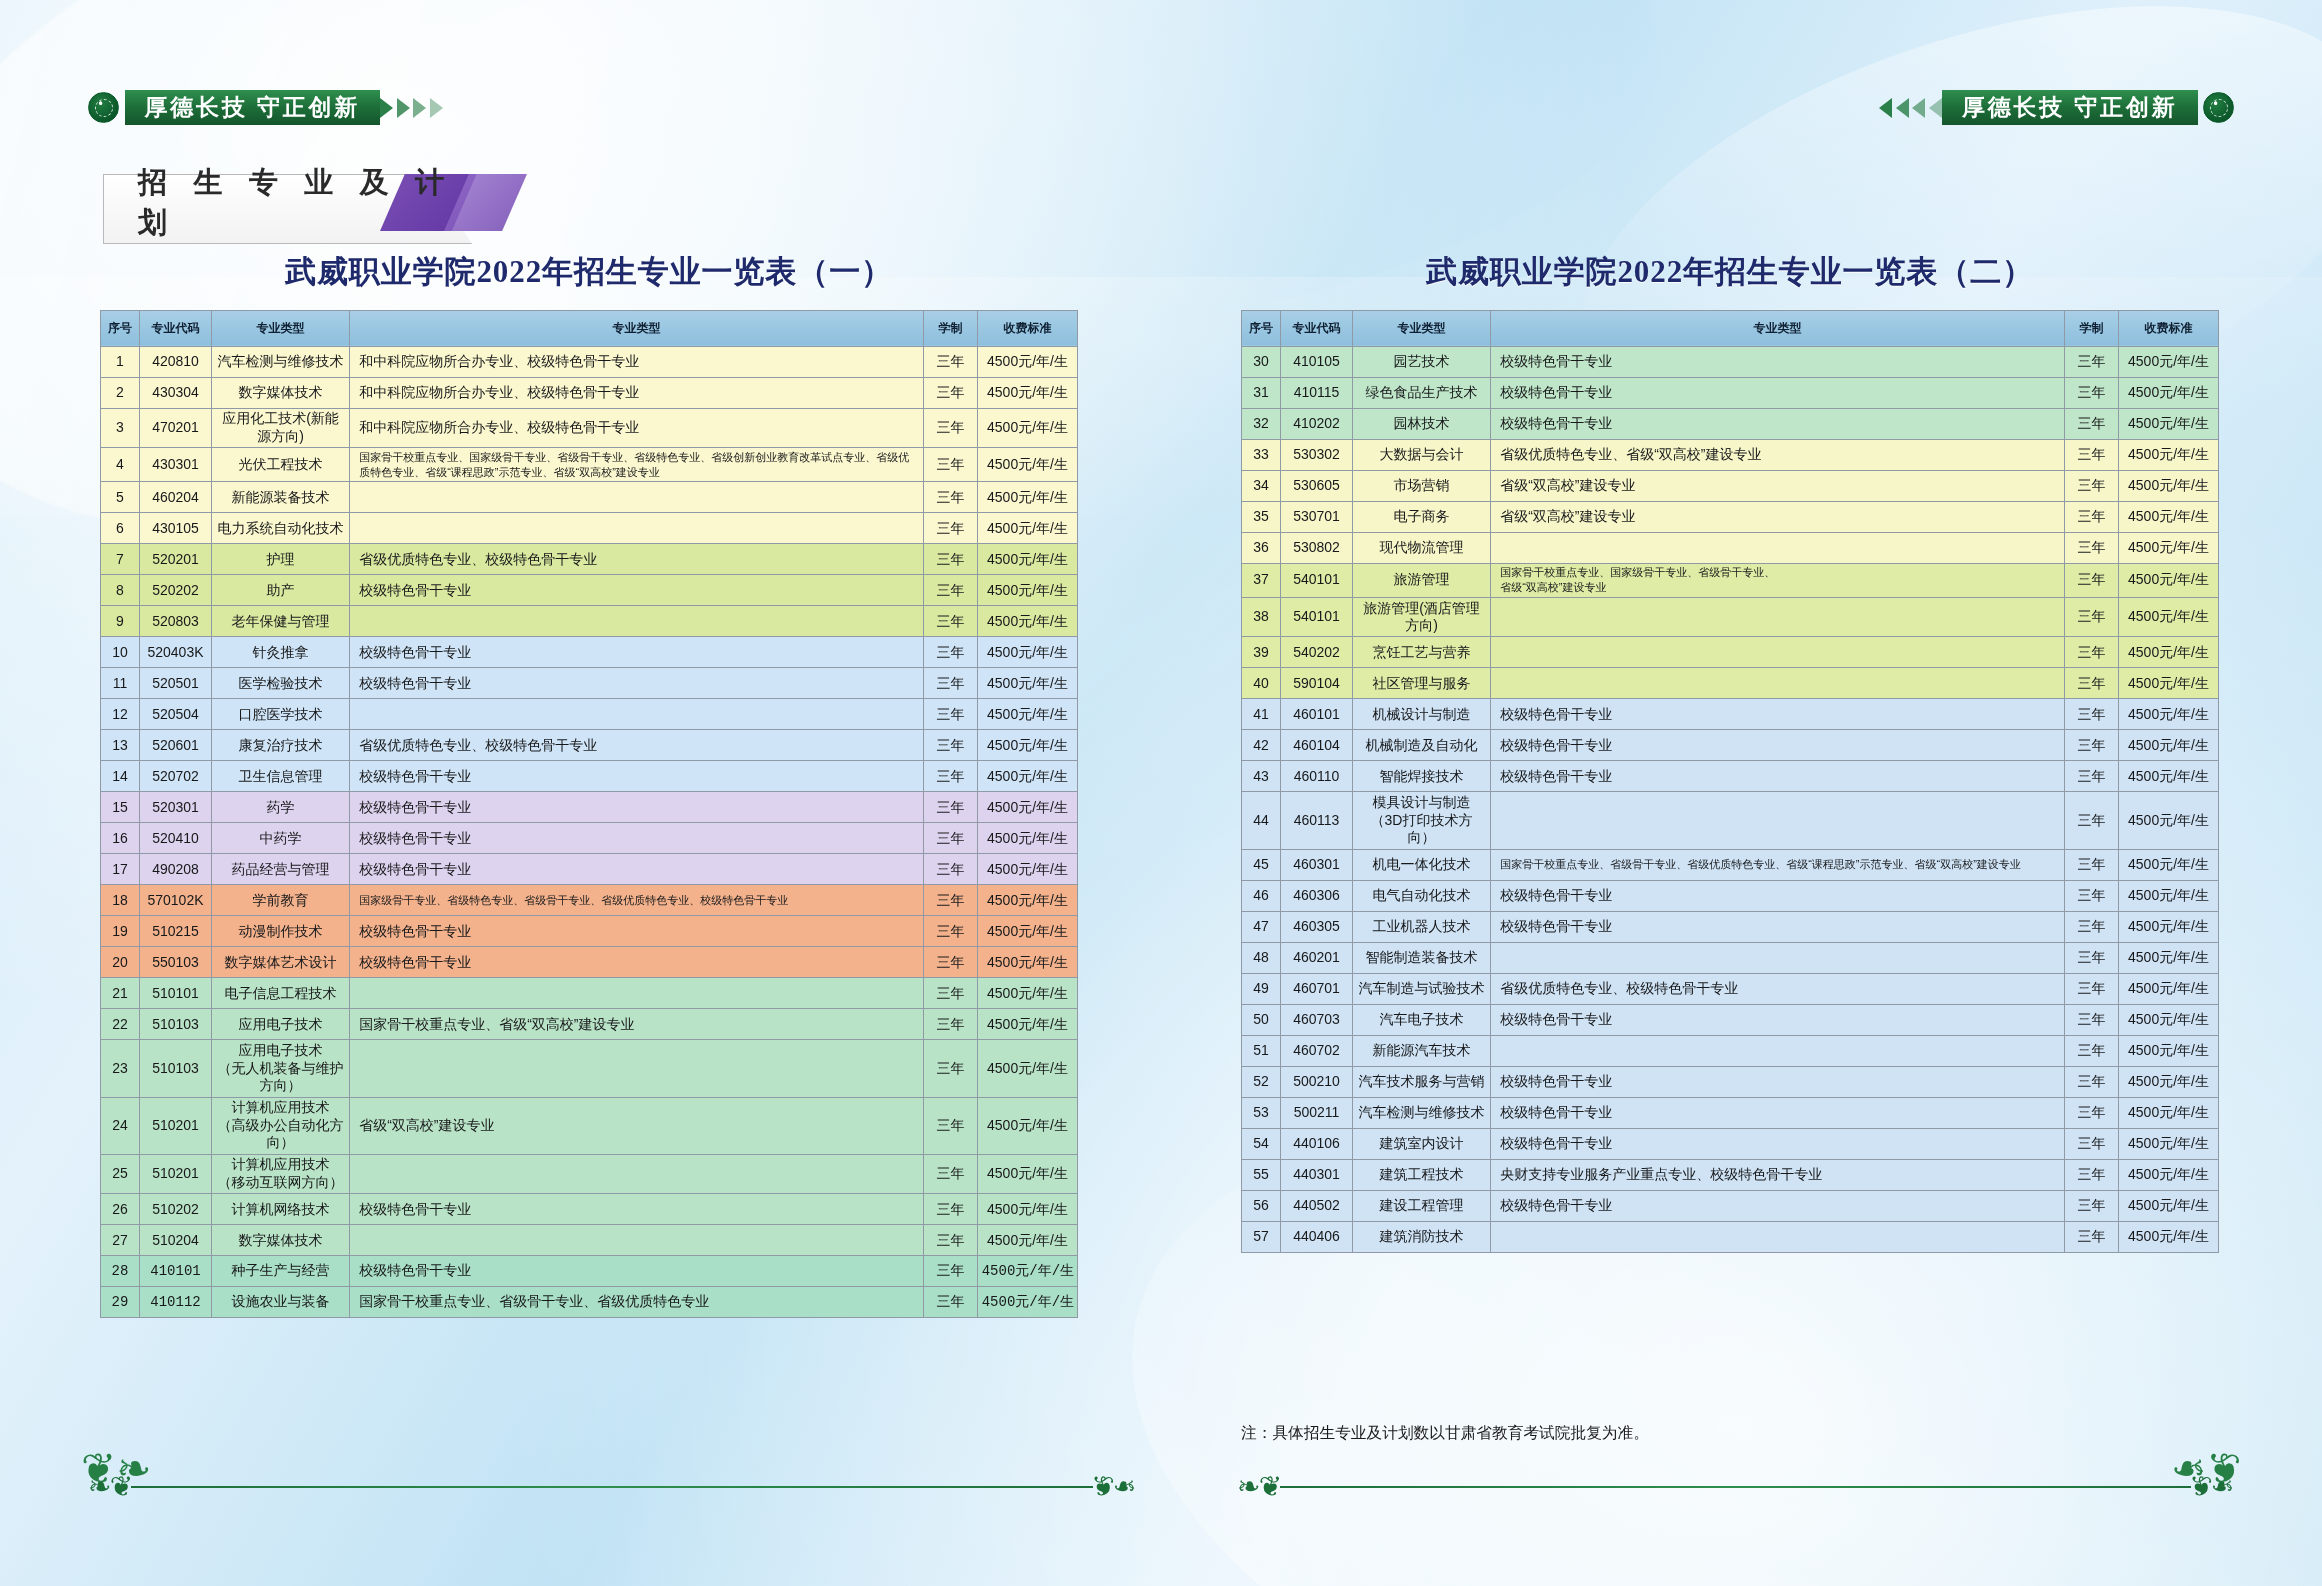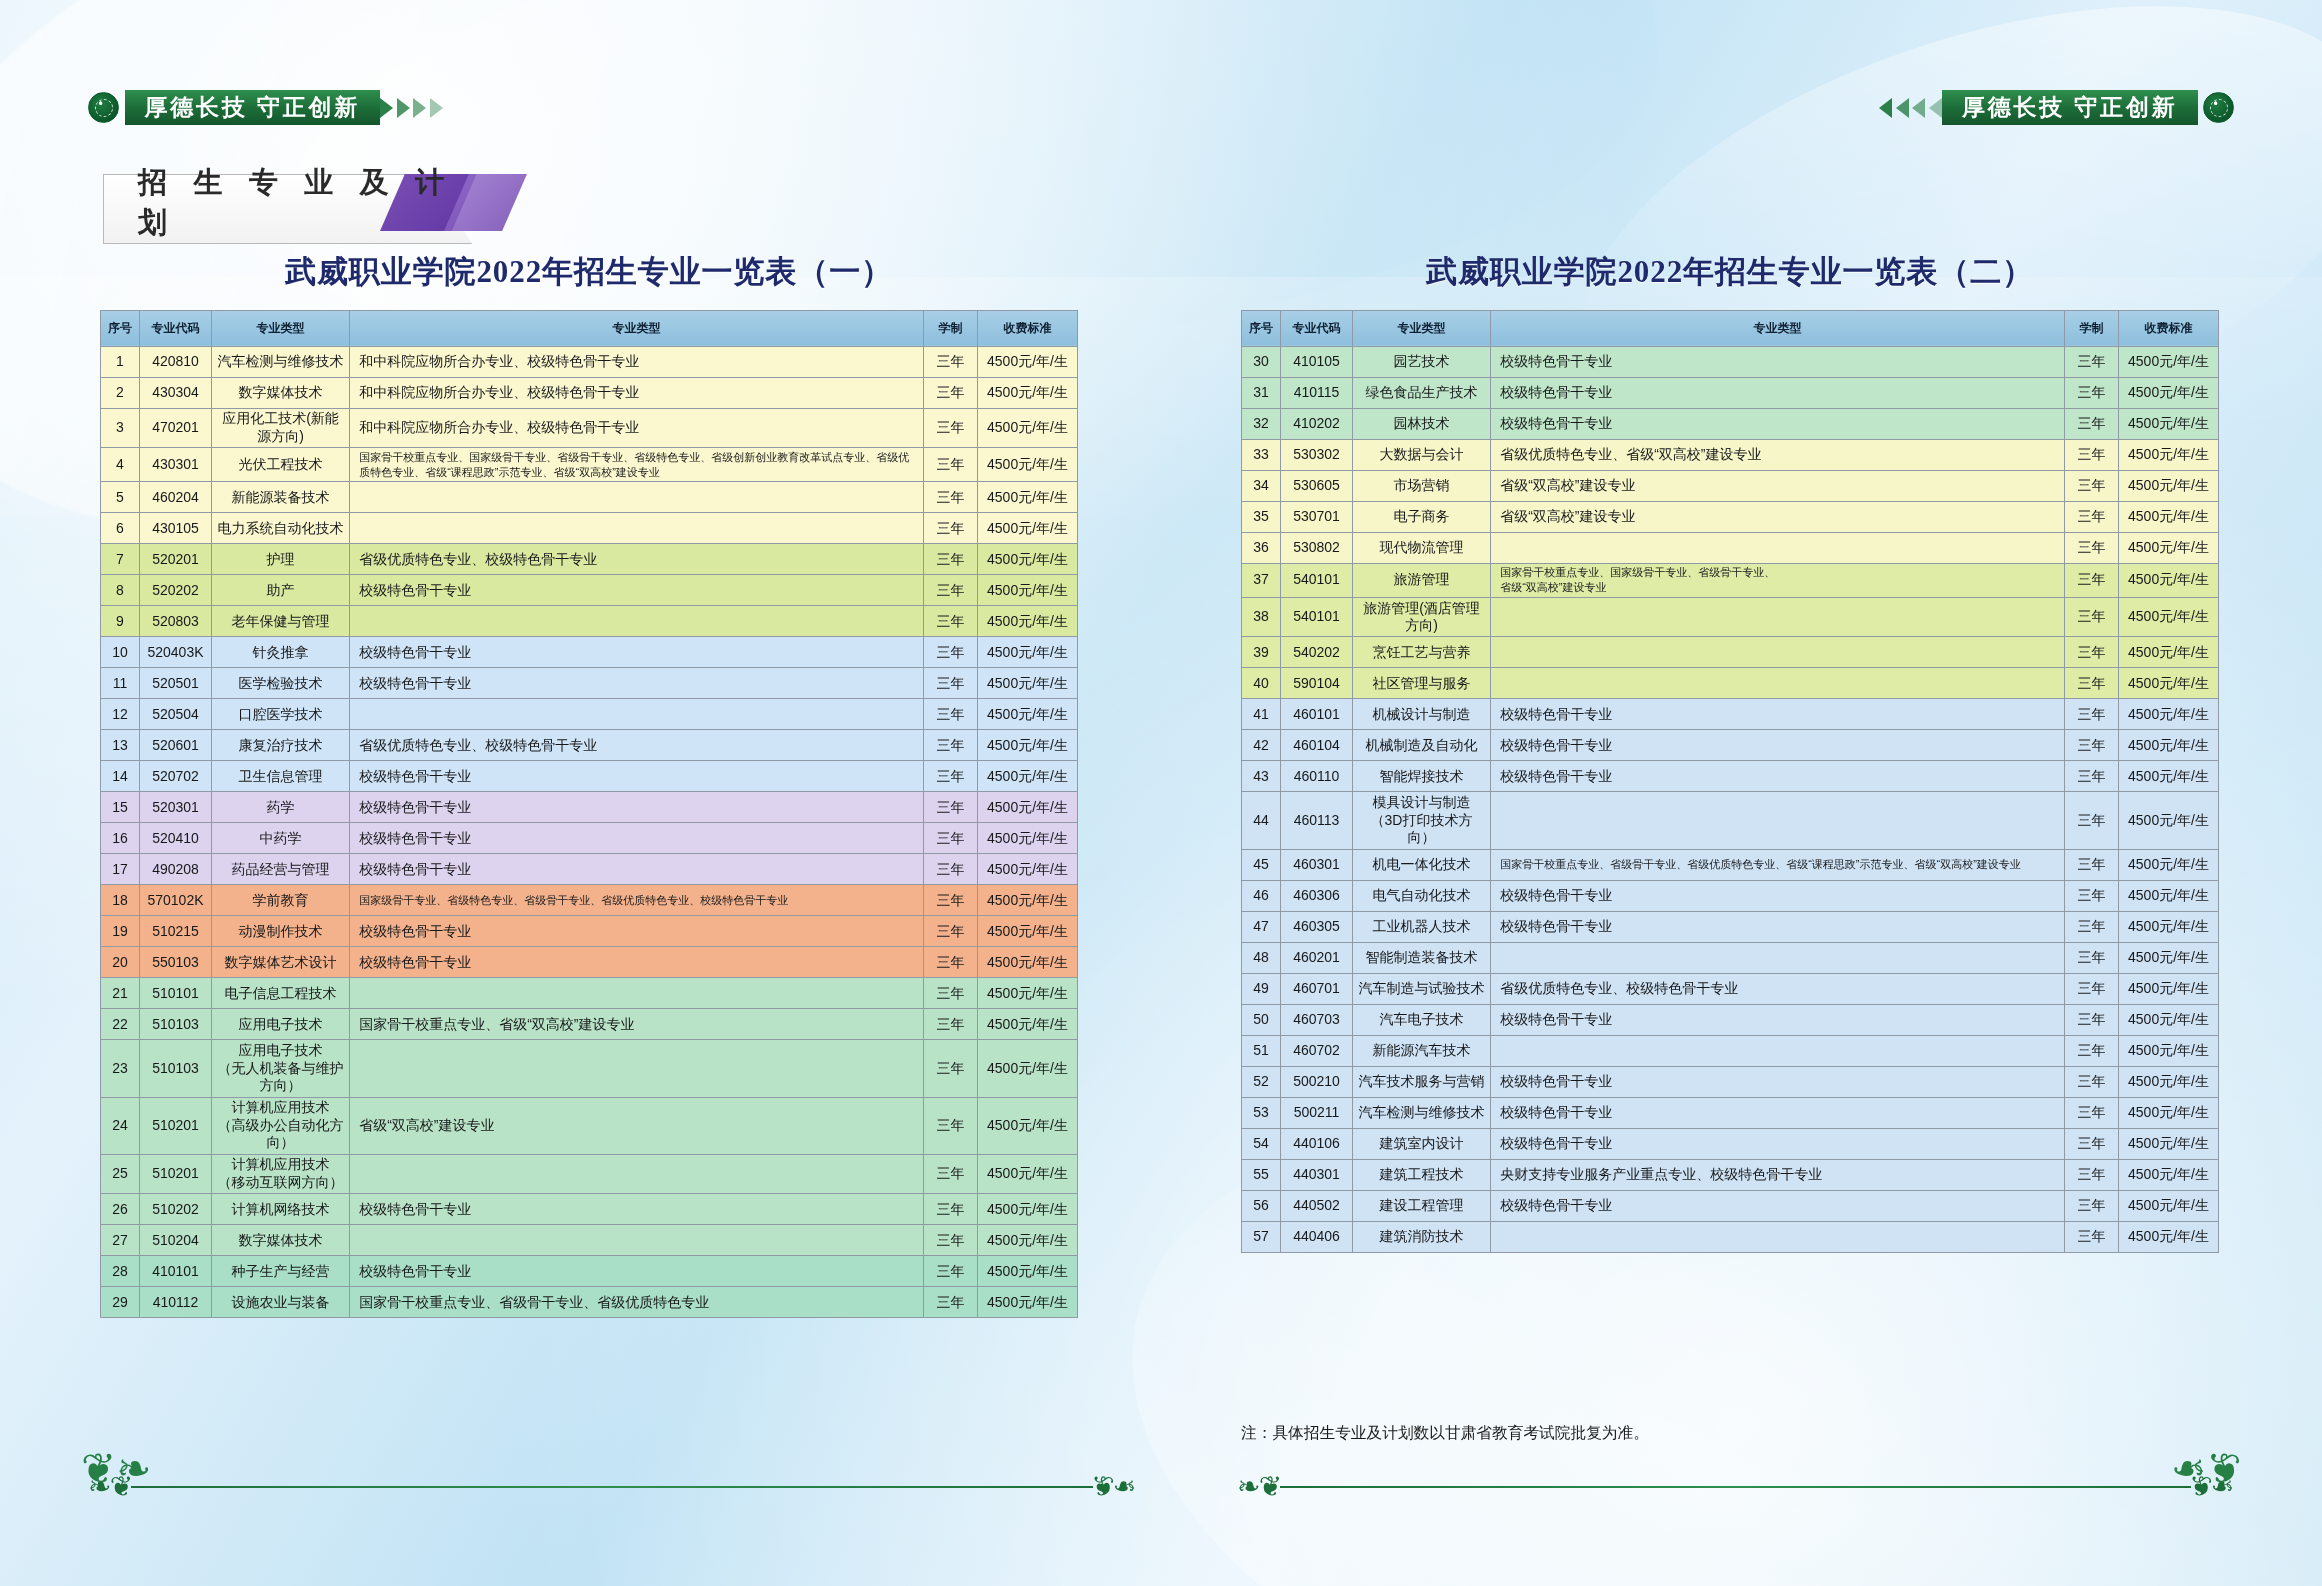--- a/index.html
+++ b/index.html
@@ -121,21 +121,21 @@
   .c-year { width:54px; }
   .c-fee  { width:100px; }
 
   
   .g-yellow td { background:#fbf8cf; }
   .g-lime   td { background:#d9eaa0; }
   .g-ltblue td { background:#cfe4f6;margin-left:16px; }
   .g-purple td { background:#ded3ee; }
   .g-orange td { background:#f3b28c; }
   .g-green  td { background:#b9e3c6; }
-  .g-teal   td { background:#a9dfc6; }
+  .g-teal   td { background:#a9dfc6;font-family:Liberation Mono, monospace; }
   .g-green2 td { background:#bfe6c9; }
   .g-yellow2 td{ background:#f7f6c8; }
   .g-lime2  td { background:#dfeca6; }
   .g-blue2  td { background:#cfe3f5; }
 
   .note {
     position:absolute; left:1241px; top:1423px; font-size:15.7px; color:#1a1a1a;
   }
 
   

